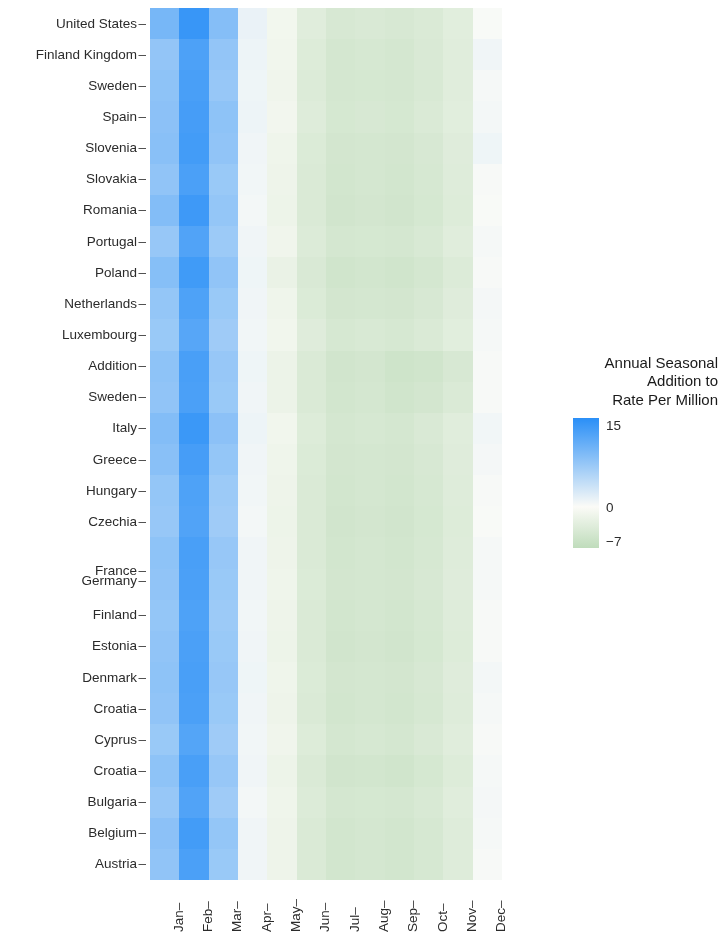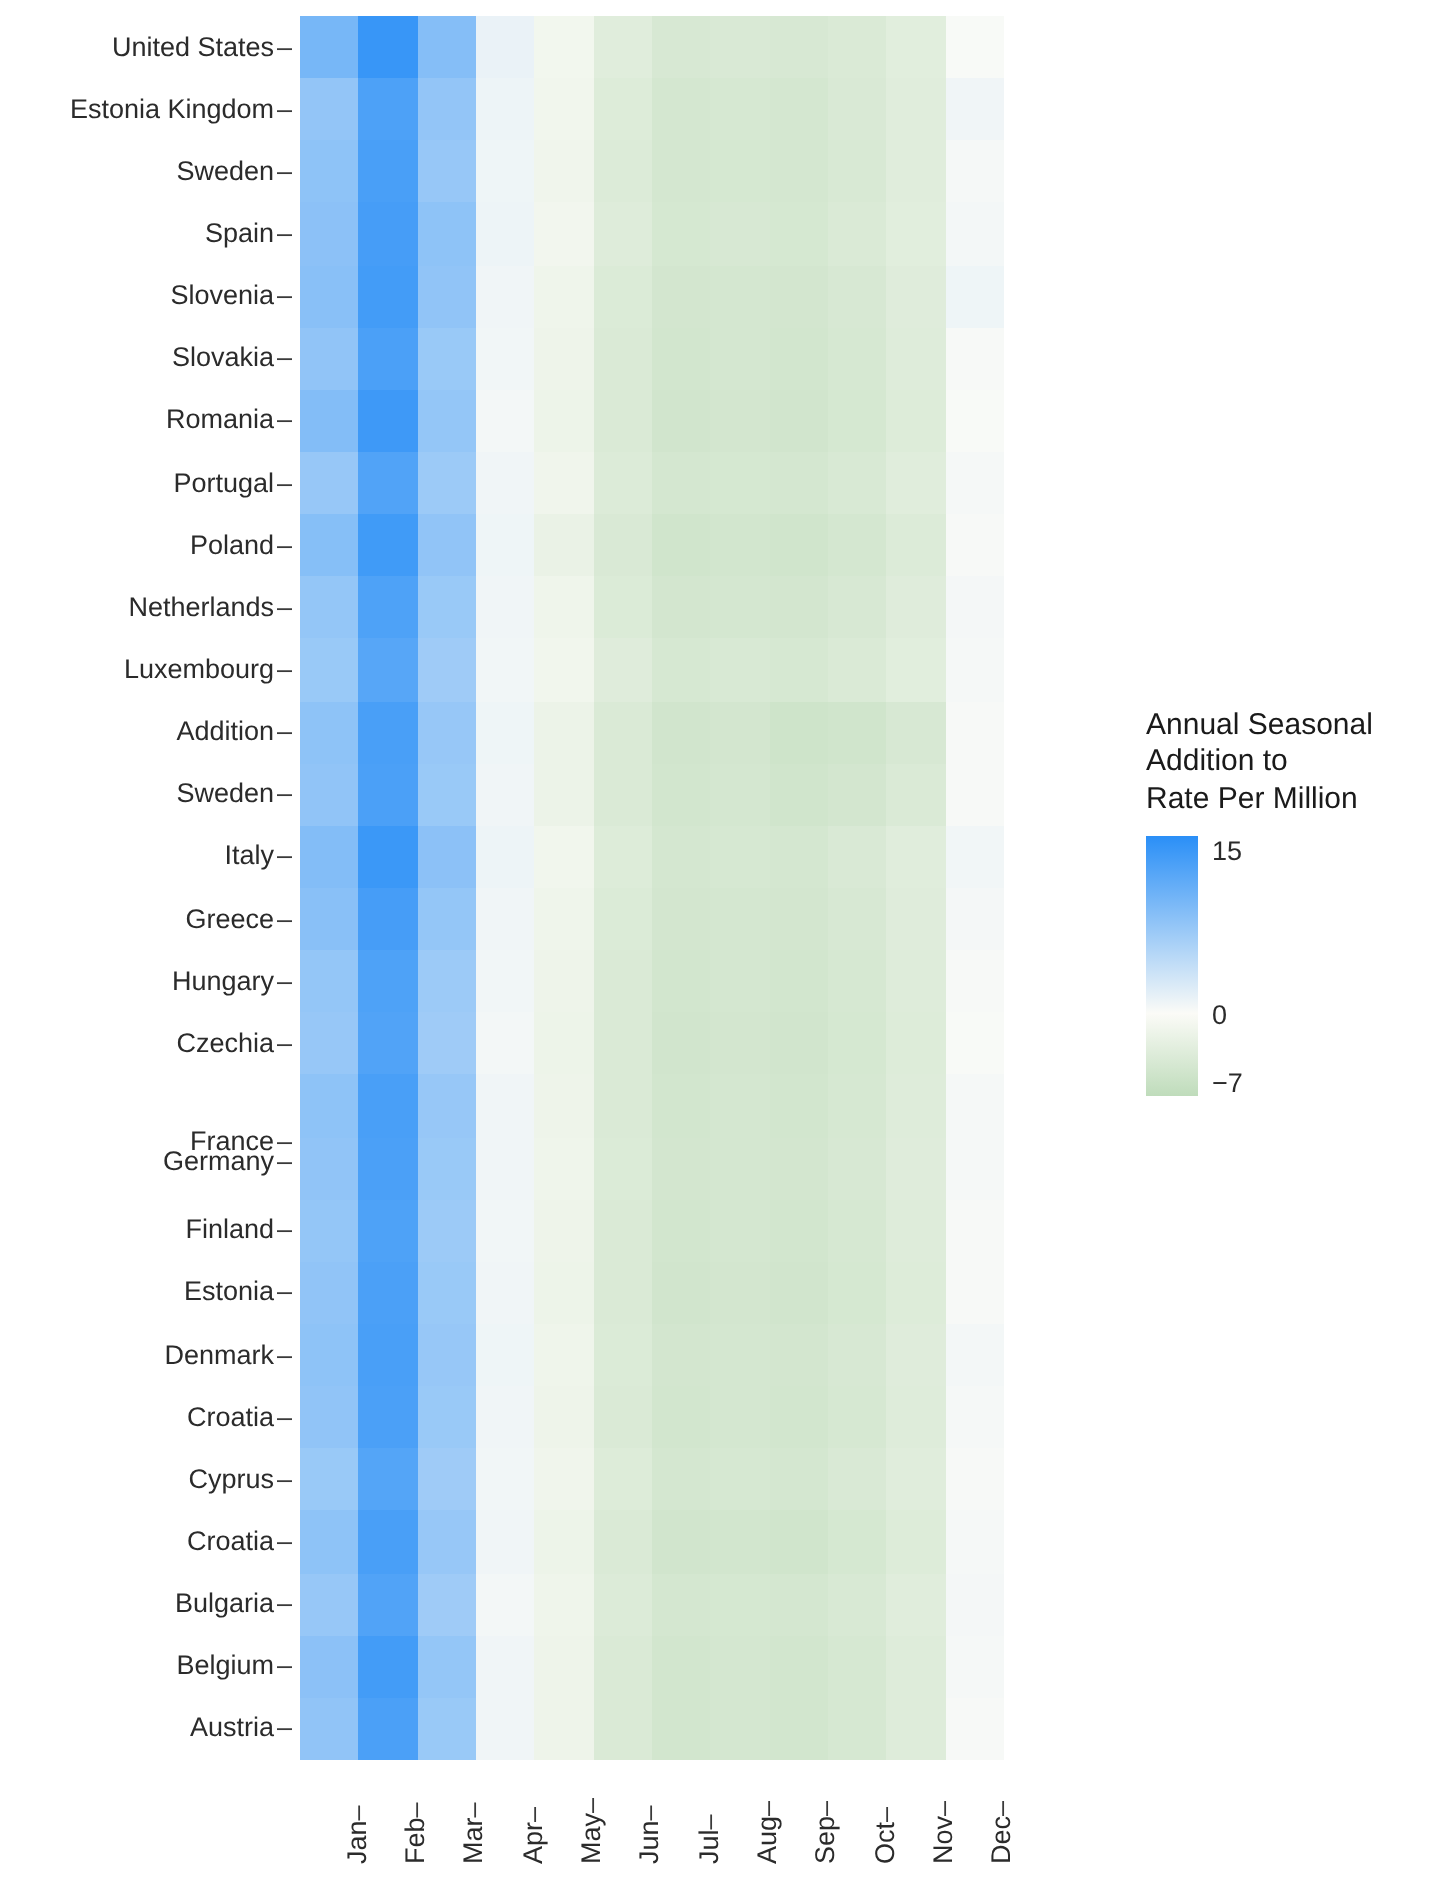--- a/index.html
+++ b/index.html
@@ -68,20 +68,21 @@
   }
   .xtick .tickmark {
     display: inline-block;
     width: 9px;
     color: #3a3a3a;
   }
 
   
   #legend {
     position: absolute;
+    text-align: right;
   }
   #legend-title {
     font-size: 15px;
     line-height: 1.22;
     color: #1a1a1a;
     white-space: pre-line;
   }
   #legend-body {
     position: relative;
     margin-top: 9px;
@@ -103,21 +104,21 @@
   }
 </style>
 </head>
 <body>
 
 <div id="root">
 
   <div id="plot-wrap">
     <div id="ylabels" style="left: 0px; top: 8px; width: 146px; height: 872px;">
         <div class="ytick" style="top: 8.57143px;"><span>United States</span><span class="tickmark">–</span></div>
-        <div class="ytick" style="top: 39.7143px;"><span>Estonia Kingdom</span><span class="tickmark">–</span></div>
+        <div class="ytick" style="top: 39.7143px;"><span>Finland Kingdom</span><span class="tickmark">–</span></div>
         <div class="ytick" style="top: 70.8571px;"><span>Sweden</span><span class="tickmark">–</span></div>
         <div class="ytick" style="top: 102px;"><span>Spain</span><span class="tickmark">–</span></div>
         <div class="ytick" style="top: 133.143px;"><span>Slovenia</span><span class="tickmark">–</span></div>
         <div class="ytick" style="top: 164.286px;"><span>Slovakia</span><span class="tickmark">–</span></div>
         <div class="ytick" style="top: 195.429px;"><span>Romania</span><span class="tickmark">–</span></div>
         <div class="ytick" style="top: 226.571px;"><span>Portugal</span><span class="tickmark">–</span></div>
         <div class="ytick" style="top: 257.714px;"><span>Poland</span><span class="tickmark">–</span></div>
         <div class="ytick" style="top: 288.857px;"><span>Netherlands</span><span class="tickmark">–</span></div>
         <div class="ytick" style="top: 320px;"><span>Luxembourg</span><span class="tickmark">–</span></div>
         <div class="ytick" style="top: 351.143px;"><span>Addition</span><span class="tickmark">–</span></div>

